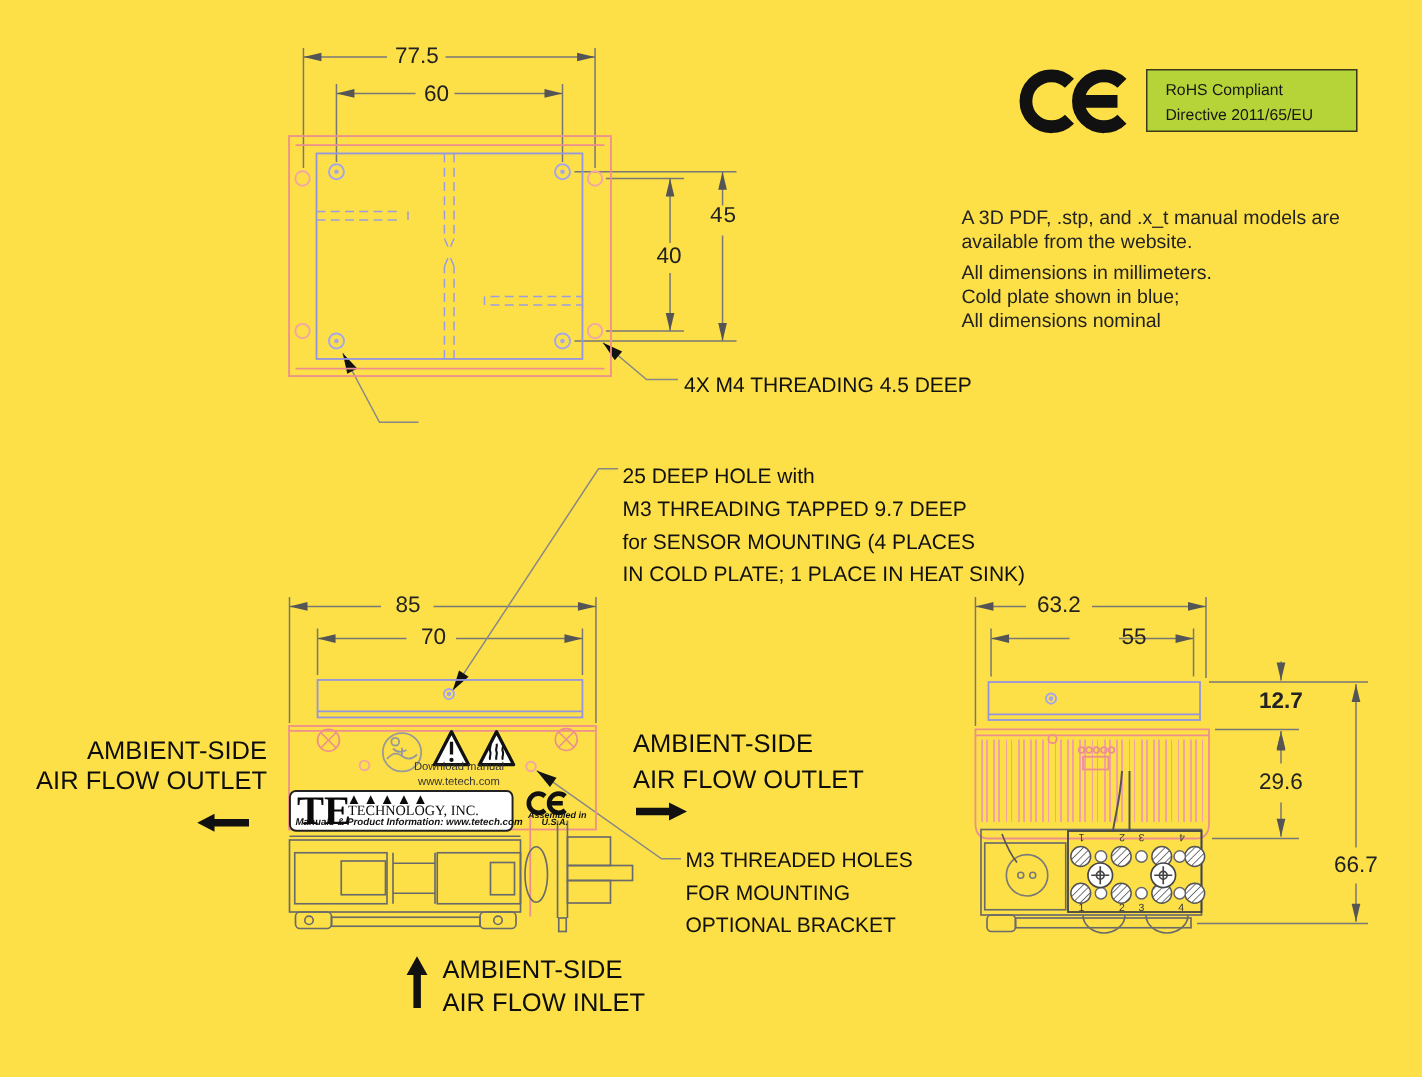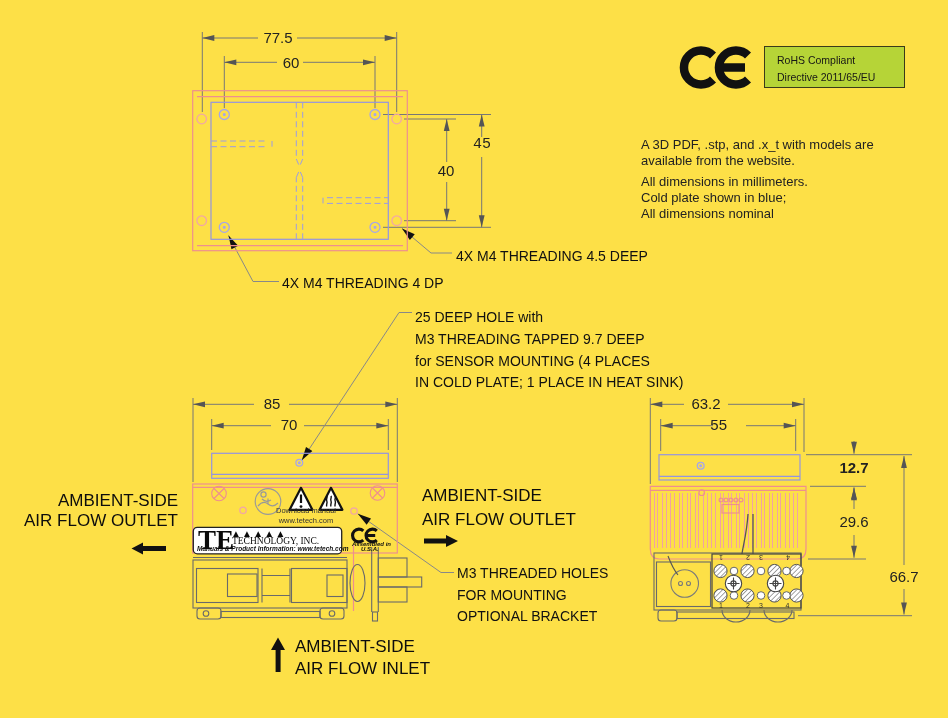--- a/index.html
+++ b/index.html
@@ -240,27 +240,26 @@
     </g>
   </svg>
 
   <div class="txt dim" style="left:261px;top:29px;width:34px;">77.5</div>
   <div class="txt dim" style="left:279px;top:54px;width:24px;">60</div>
   <div class="txt dim" style="left:468px;top:135.5px;width:28px;font-family:Liberation Mono, monospace;">45</div>
   <div class="txt dim" style="left:432px;top:162px;width:28px;">40</div>
   <div class="txt dim" style="left:258px;top:394.5px;width:28px;">85</div>
   <div class="txt dim" style="left:275px;top:415.5px;width:28px;">70</div>
   <div class="txt dim" style="left:687px;top:394.5px;width:38px;">63.2</div>
-  <div class="txt dim" style="left:699px;top:416px;width:28px;text-align:right;">55</div>
+  <div class="txt dim" style="left:742px;top:416px;width:28px;">55</div>
   <div class="txt dim" style="left:835px;top:458.5px;width:38px;font-weight:bold;">12.7</div>
   <div class="txt dim" style="left:835px;top:512.5px;width:38px;">29.6</div>
   <div class="txt dim" style="left:886px;top:567.5px;width:36px;">66.7</div>
 
   <div class="txt callout" style="left:456px;top:246px;">4X M4 THREADING 4.5 DEEP</div>
-  <div class="txt callout" style="left:282px;top:273px;">4X M4 THREADING 4 DP</div>
   <div class="txt callout" style="left:415px;top:307px;">
     <div>25 DEEP HOLE with</div>
     <div>M3 THREADING TAPPED 9.7 DEEP</div>
     <div>for SENSOR MOUNTING (4 PLACES</div>
     <div>IN COLD PLATE; 1 PLACE IN HEAT SINK)</div>
   </div>
   <div class="txt callout" style="left:457px;top:563px;line-height:21.5px;">
     <div>M3 THREADED HOLES</div>
     <div>FOR MOUNTING</div>
     <div>OPTIONAL BRACKET</div>
@@ -278,21 +277,21 @@
     <div>AMBIENT-SIDE</div>
     <div>AIR FLOW INLET</div>
   </div>
 
   <div class="rohs">
     <div style="top:7px;">RoHS Compliant</div>
     <div style="top:24px;">Directive 2011/65/EU</div>
   </div>
 
   <div class="txt notes" style="left:641px;top:137px;">
-    <div>A 3D PDF, .stp, and .x_t with models are</div>
+    <div>A 3D PDF, .stp, and .x_t manual models are</div>
     <div>available from the website.</div>
   </div>
   <div class="txt notes" style="left:641px;top:174px;">
     <div>All dimensions in millimeters.</div>
     <div>Cold plate shown in blue;</div>
     <div>All dimensions nominal</div>
   </div>
 
   <div class="txt dl" style="top:506px;">Download manual</div>
   <div class="txt dl" style="top:515.5px;">www.tetech.com</div>

